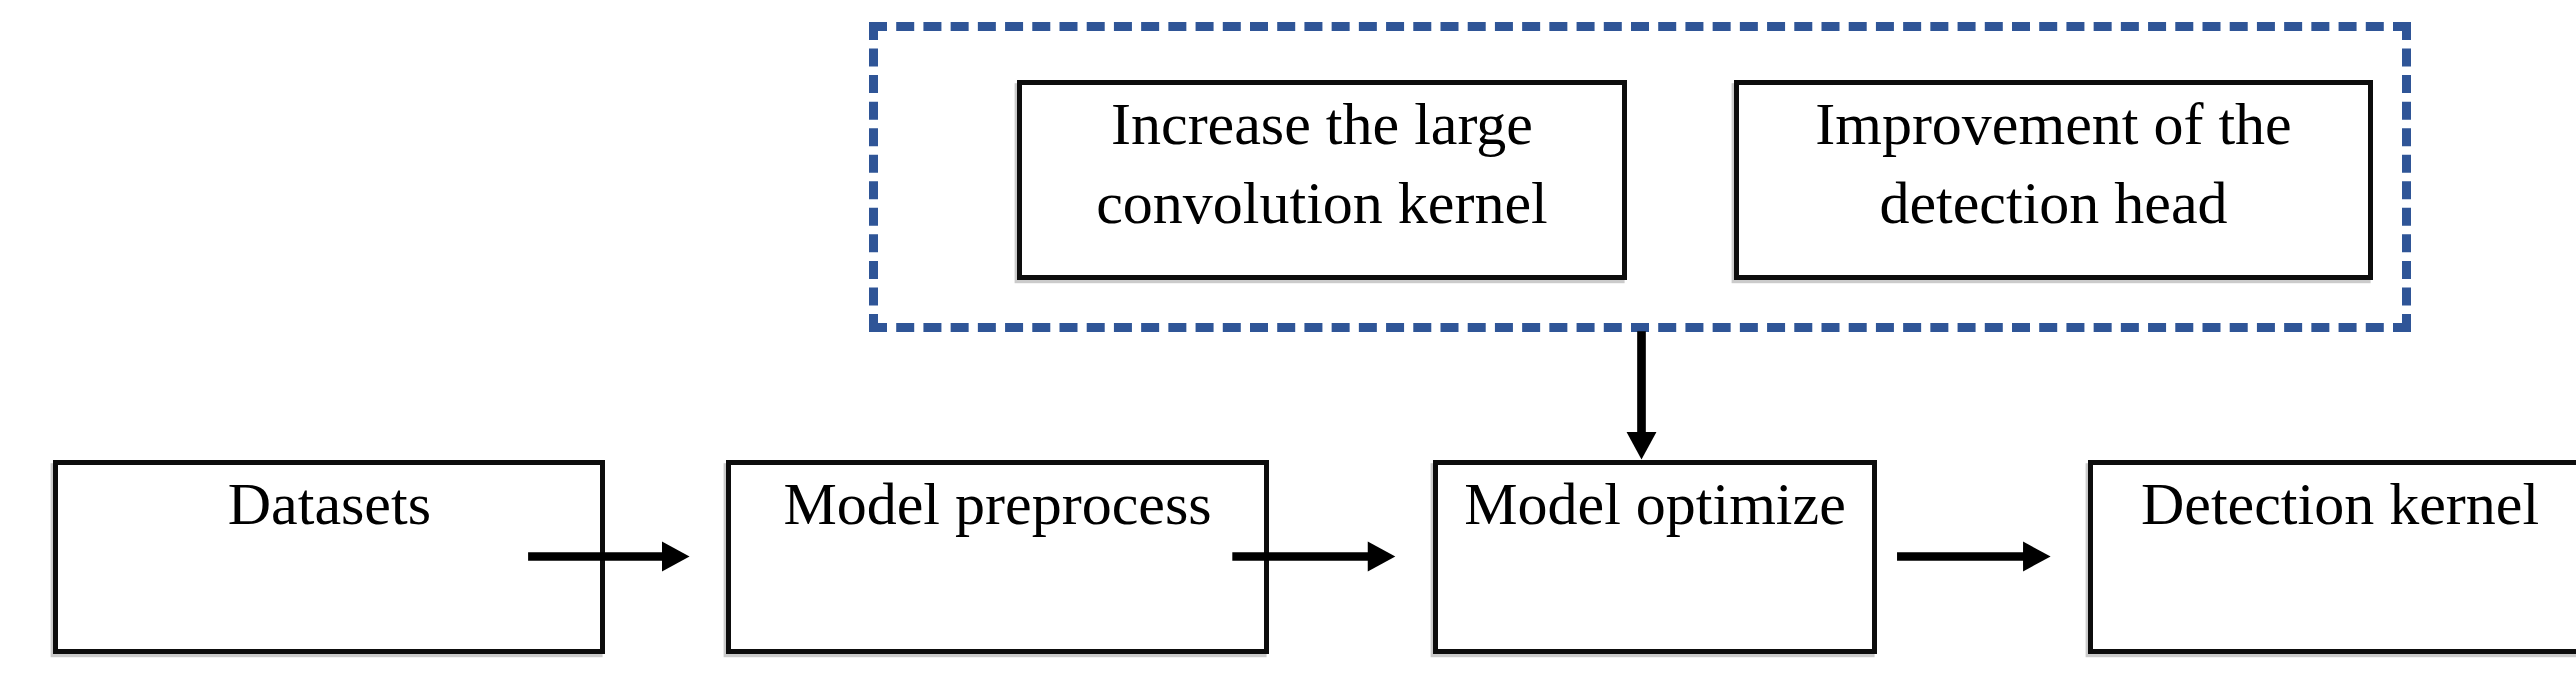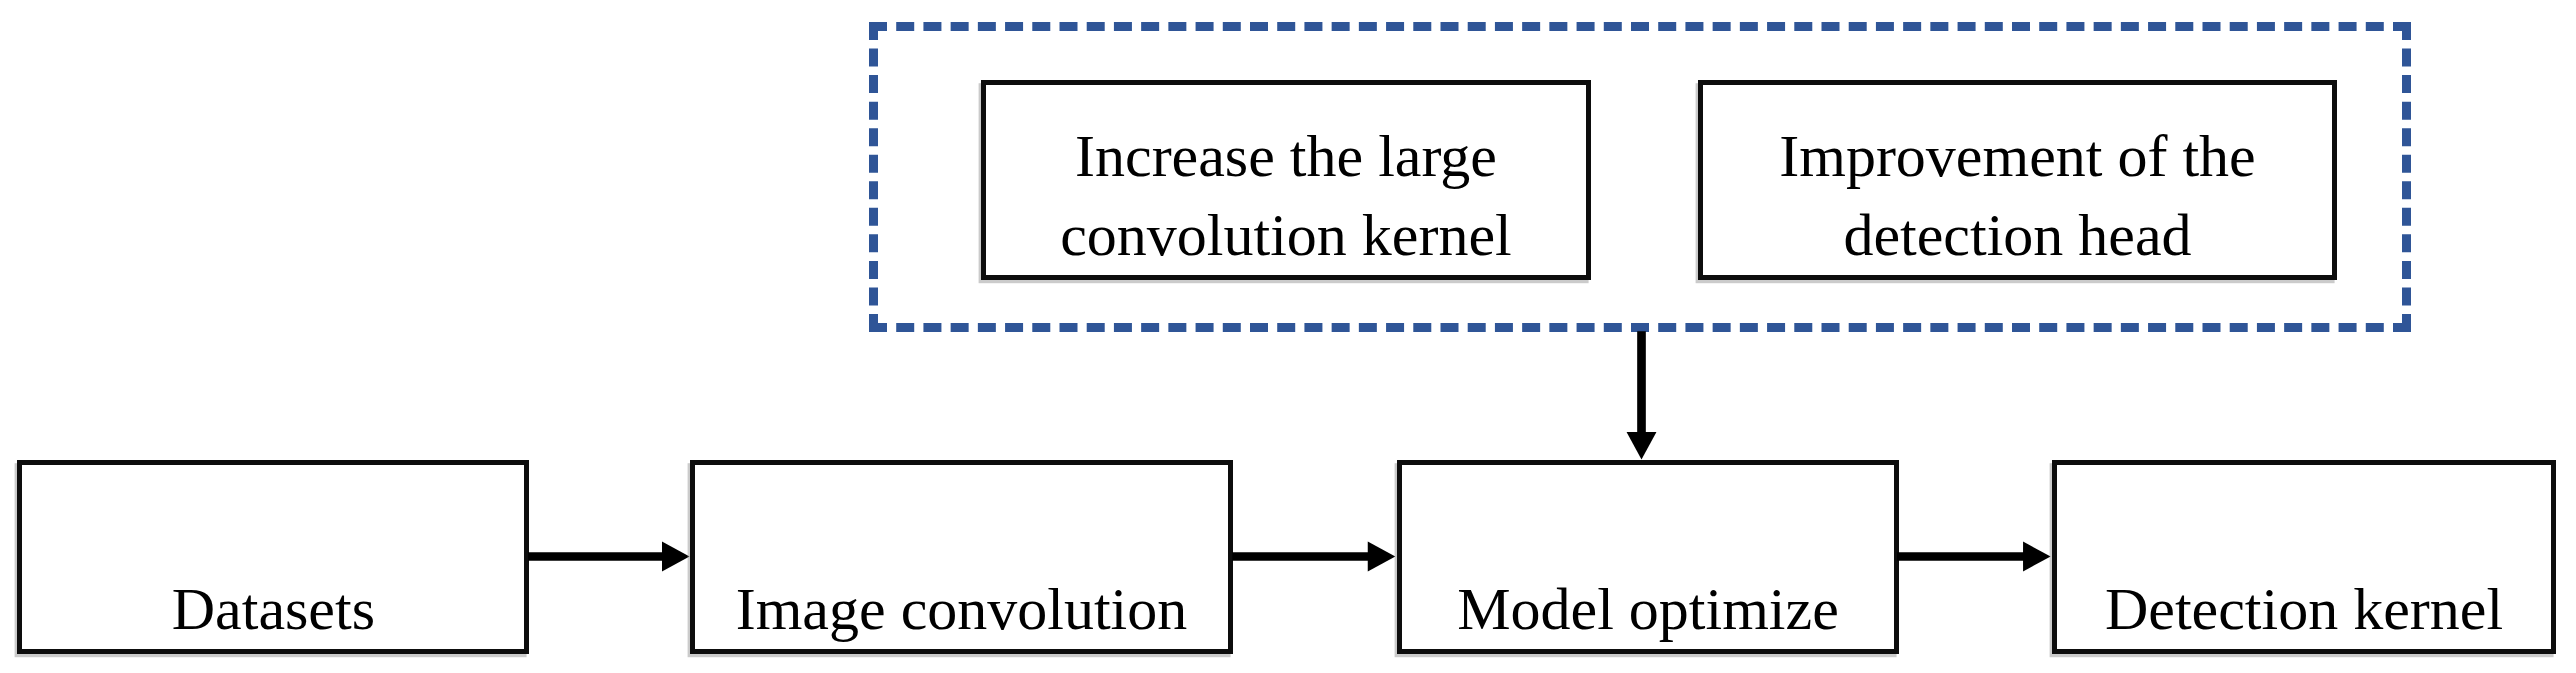--- a/index.html
+++ b/index.html
@@ -31,37 +31,38 @@
     width: 1542px;
     height: 310px;
     border: 9.5px dashed var(--dashed-frame);
     background: transparent;
   }
   .node {
     position: absolute;
     border: 5.5px solid var(--box-border);
     background: var(--background);
     display: flex;
-    align-items: flex-end;
+    align-items: flex-start;
     justify-content: center;
     text-align: center;
     font-size: 60px;
     line-height: 1.32;
     color: var(--text);
     box-shadow: -2.4px 3.2px 0 rgba(140,140,140,0.45);
     padding: 0 11px;
+    margin-left: 36px;
   }
   .node .node-label { display: block; }
   
   .node.group-box-1 { left: 103px;  top: 49px; width: 610px; height: 200px; }
   .node.group-box-2 { left: 820px; top: 49px; width: 639px; height: 200px; }
   
-  .node.pipe-1 { left: 17.4px;   top: 460px; width: 512px; height: 194px; }
+  .node.pipe-1 { left: 17.4px;   top: 460px; width: 552px; height: 194px; }
   .node.pipe-2 { left: 690px;  top: 460px; width: 543px; height: 194px; }
-  .node.pipe-3 { left: 1397px; top: 460px; width: 502px; height: 194px; }
+  .node.pipe-3 { left: 1397px; top: 460px; width: 444px; height: 194px; }
   .node.pipe-4 { left: 2052px; top: 460px; width: 504px; height: 194px; }
   .arrow-svg { position: absolute; overflow: visible; }
   .arrow-svg line    { stroke: var(--arrow); stroke-width: 11px; }
   .arrow-svg polygon { fill: var(--arrow); }
 </style>
 </head>
 <body>
 
 <div class="canvas">
 
@@ -82,21 +83,21 @@
   <div class="node pipe-1">
     <span class="node-label">Datasets</span>
   </div>
 
   <svg class="arrow-svg" style="left:528px; top:525px;" width="164" height="63" viewBox="0 0 208 80">
     <line x1="0" y1="40" x2="172" y2="40"></line>
     <polygon points="170,21 170,59 205,40"></polygon>
   </svg>
 
   <div class="node pipe-2">
-    <span class="node-label">Image convolution</span>
+    <span class="node-label">Model preprocess</span>
   </div>
 
   <svg class="arrow-svg" style="left:1232px; top:525px;" width="166" height="63" viewBox="0 0 210 80">
     <line x1="0" y1="40" x2="174" y2="40"></line>
     <polygon points="172,21 172,59 207,40"></polygon>
   </svg>
 
   <div class="node pipe-3">
     <span class="node-label">Model optimize</span>
   </div>

